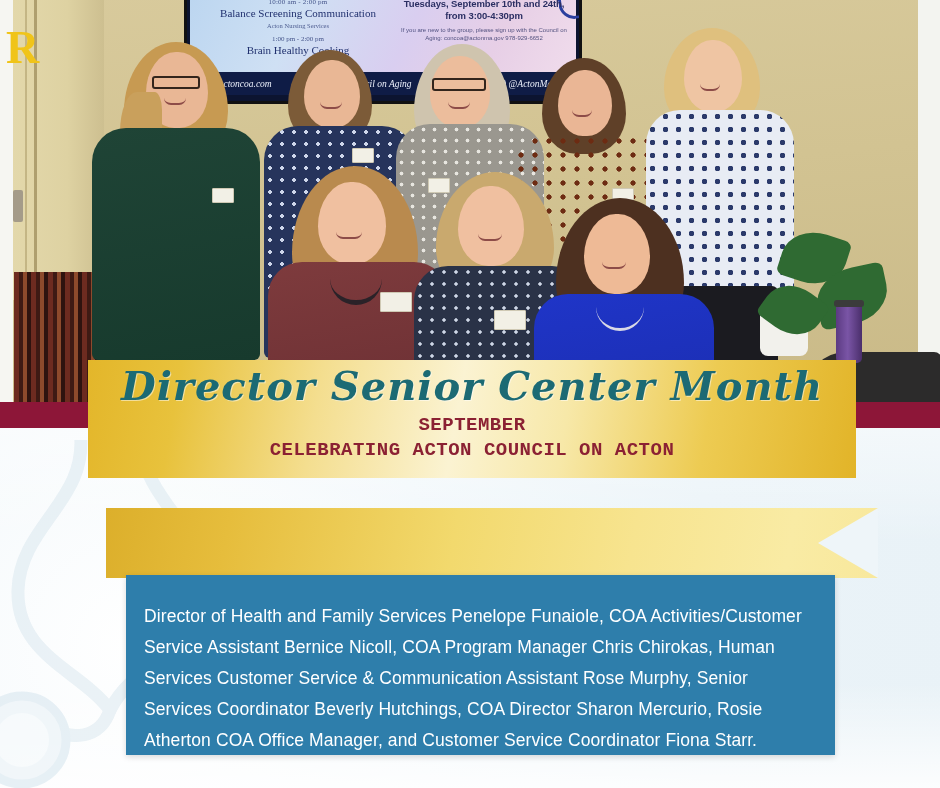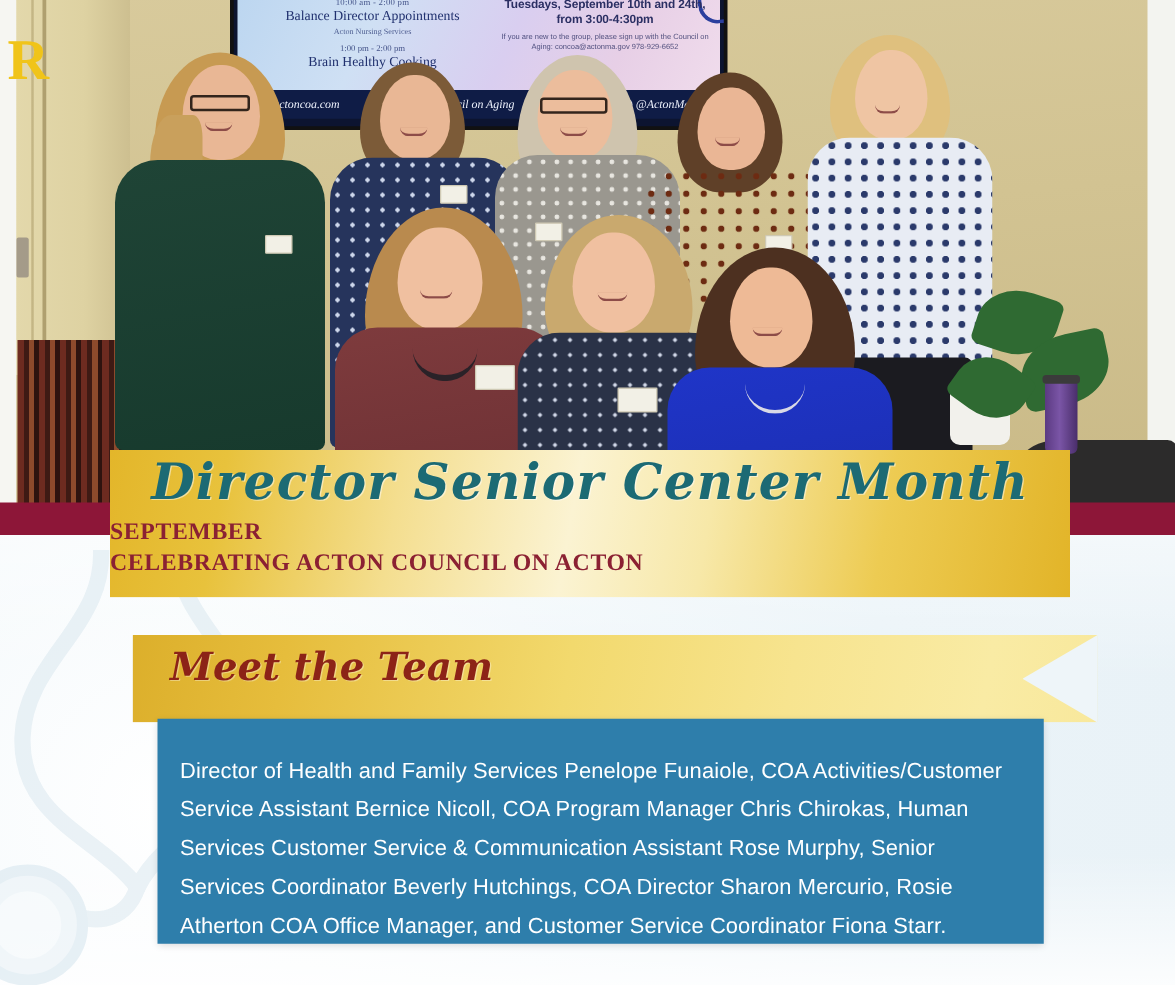--- a/index.html
+++ b/index.html
@@ -99,22 +99,22 @@
   .ribbon:before{content:"";position:absolute;left:-44px;top:14px;width:0;height:0;
       border-top:45px solid transparent;border-bottom:45px solid transparent;border-right:44px solid #dfae24;}
   .ribbon:after{content:"";position:absolute;right:-44px;top:14px;width:0;height:0;
       border-top:45px solid transparent;border-bottom:45px solid transparent;border-left:44px solid #dfae24;}
   .ribbon-title{
     position:relative;text-align:center;margin-top:2px;
     font-family:"DejaVu Serif",serif;font-style:italic;font-weight:700;
     font-size:40px;color:#1c6a74;letter-spacing:1px;
     text-shadow:1px 1px 0 rgba(255,255,255,.5);
   }
-  .ribbon-sub{position:relative;margin-top:4px;
-    font-family:Liberation Serif, serif;font-weight:700;color:#8b2133;
+  .ribbon-sub{position:relative;text-align:center;margin-top:4px;
+    font-family:Liberation Mono, monospace;font-weight:700;color:#8b2133;
     font-size:19px;letter-spacing:.5px;line-height:25px;}
 
   
   .mt-ribbon{
     position:absolute;left:106px;top:508px;width:772px;height:70px;
     background:linear-gradient(100deg,#dcaf2b 0%,#e6bd3c 16%,#f2d96d 45%,#f7e48f 68%,#f9eba4 88%,#f8e89c 100%);
     clip-path:polygon(0 0, 100% 0, 100% 100%, 88% 50%, 100% 100%, 0 100%);
     box-shadow:0 2px 4px rgba(0,0,0,.18);
   }
   .mt-notch{position:absolute;right:0;top:0;width:60px;height:70px;
@@ -158,21 +158,21 @@
     <div class="chair"></div>
     <div class="white-edge"></div>
     <div class="right-white"></div>
     <div class="rlogo">R</div>
 
     <div class="tv">
       <div class="tv-inner">
         <div class="blue-squiggle"></div>
         <div class="tv-l">
           <div class="t1">10:00 am - 2:00 pm</div>
-          <div class="t2">Balance Director Appointments</div>
+          <div class="t2">Balance Screening Communication</div>
           <div class="t3">Acton Nursing Services</div>
           <div class="t4">1:00 pm - 2:00 pm</div>
           <div class="t5">Brain Healthy Cooking</div>
         </div>
         <div class="tv-r">
           <div class="r1">Tuesdays, September 10th and 24th, from 3:00-4:30pm</div>
           <div class="r2">If you are new to the group, please sign up with the Council on Aging: concoa@actonma.gov 978-929-6652</div>
         </div>
       </div>
       <div class="tv-bar">
@@ -273,21 +273,20 @@
     <div class="ribbon-tail-l"></div>
     <div class="ribbon-tail-r"></div>
     <div class="ribbon">
       <div class="ribbon-title">Director Senior Center Month</div>
       <div class="ribbon-sub">SEPTEMBER</div>
       <div class="ribbon-sub" style="margin-top:0">CELEBRATING ACTON COUNCIL ON ACTON</div>
     </div>
   </div>
 
   <div class="mt-ribbon">
-    <div class="mt-text">Meet the Team</div>
     <div class="mt-notch"></div>
   </div>
 
   <div class="bluebox">
     <p>Director of Health and Family Services Penelope Funaiole, COA Activities/Customer Service Assistant Bernice Nicoll, COA Program Manager Chris Chirokas, Human Services Customer Service &amp; Communication Assistant Rose Murphy, Senior Services Coordinator Beverly Hutchings, COA Director Sharon Mercurio, Rosie Atherton COA Office Manager, and Customer Service Coordinator Fiona Starr.</p>
   </div>
 
 </div>
 
 </body></html>

